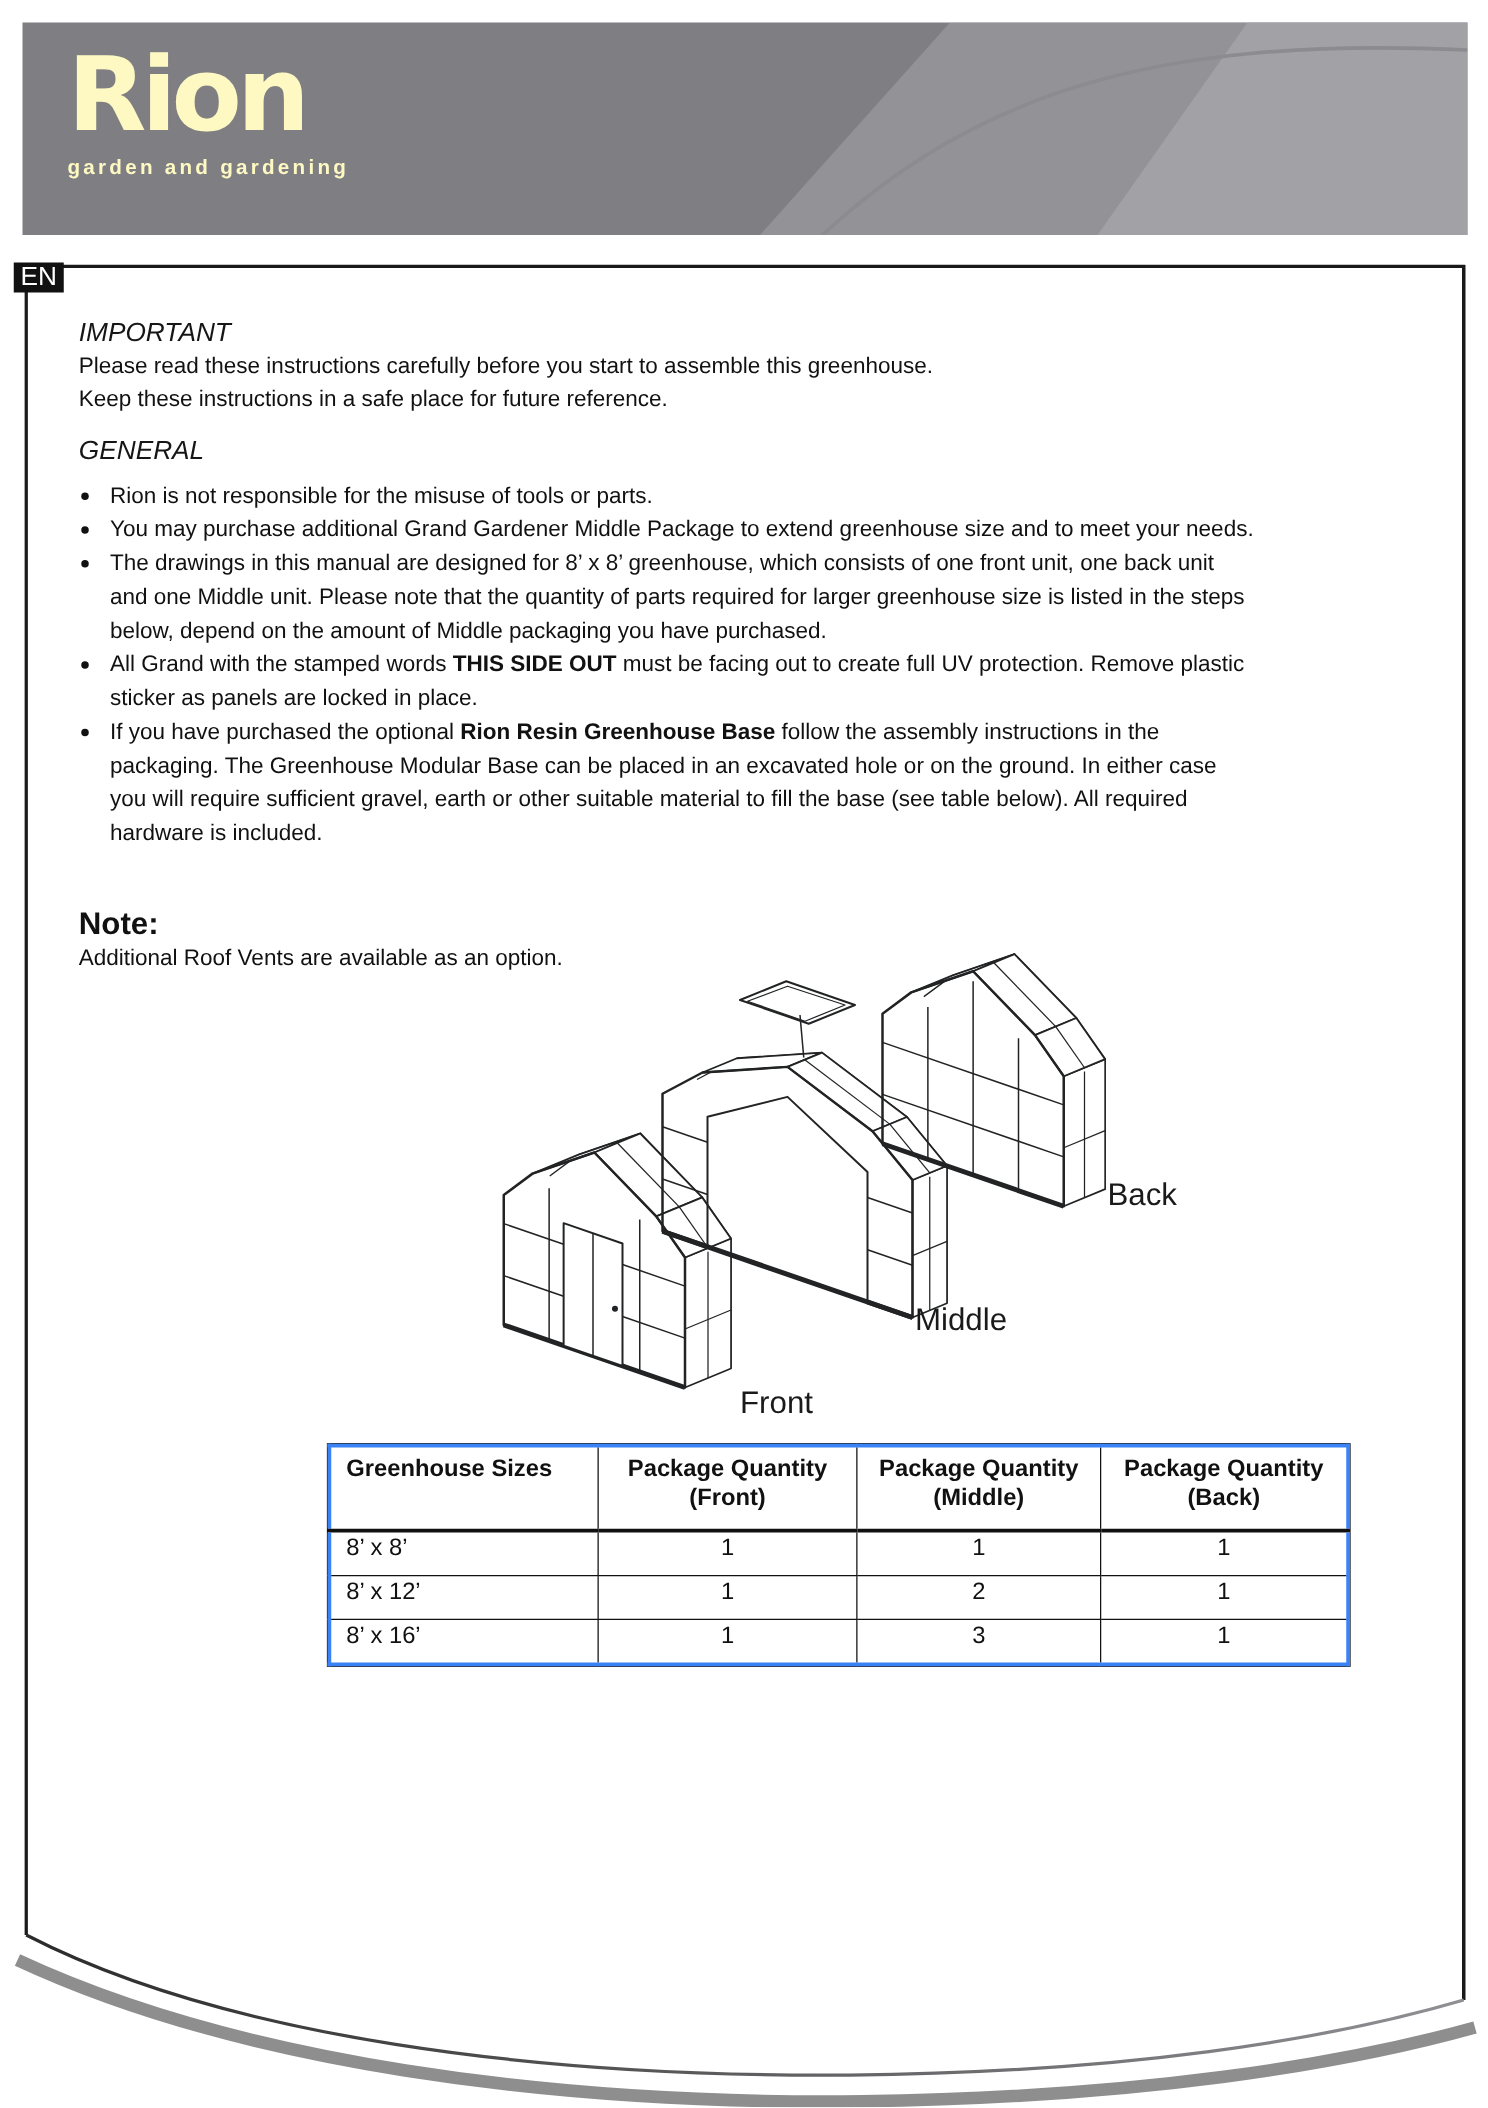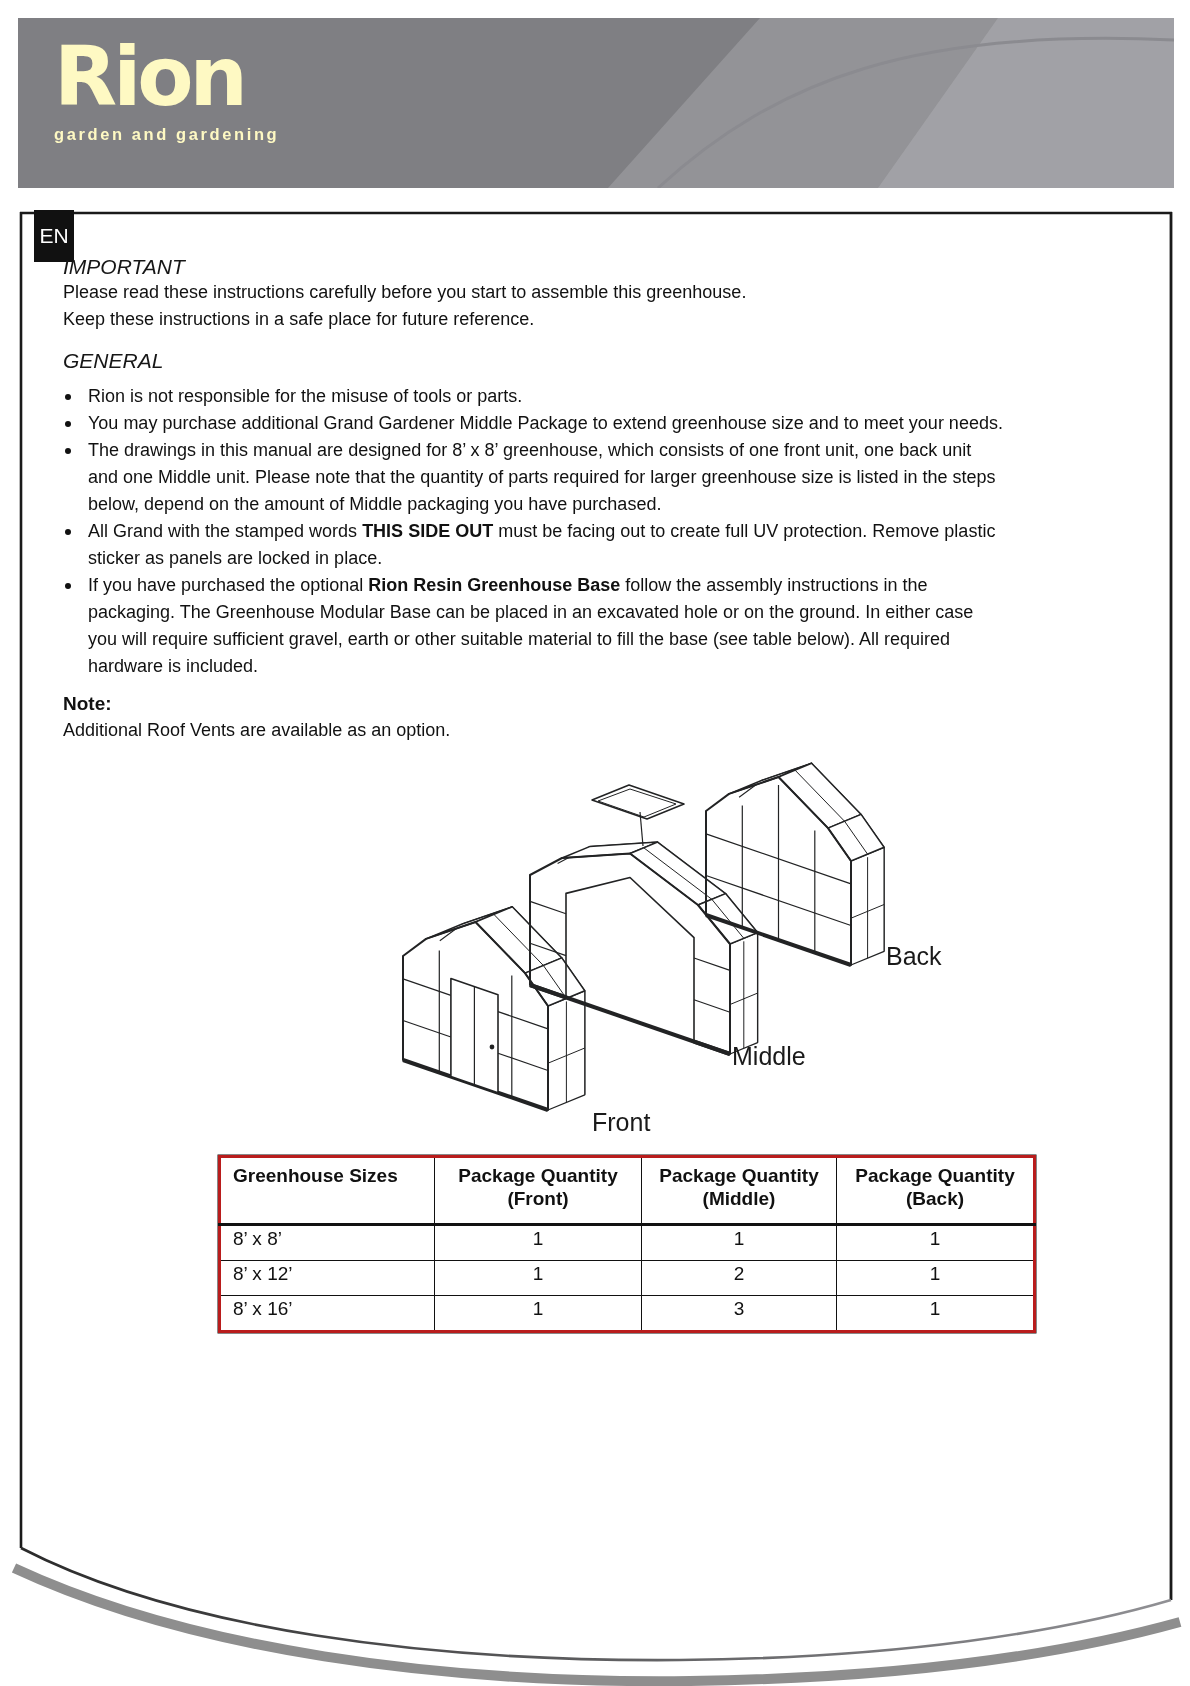--- a/index.html
+++ b/index.html
@@ -6,51 +6,51 @@
   #page{position:relative;width:1190px;height:1686px;background:#fff;overflow:hidden;
         font-family:"Liberation Sans",sans-serif;color:var(--text,#111);}
   
   #banner{position:absolute;left:18px;top:18px;width:1156px;height:170px;background:var(--banner,#7f7f83);overflow:hidden;}
   #banner-decor{position:absolute;left:0;top:0;width:100%;height:100%;}
   #logo{position:absolute;left:36px;top:18px;color:#fef9c3;}
   #logo-text{font-family:"DejaVu Sans",sans-serif;font-weight:bold;font-size:82px;line-height:82px;letter-spacing:-4px;}
   #logo-tagline{font-family:Liberation Sans, sans-serif;font-weight:bold;font-size:16.5px;letter-spacing:2.6px;margin-top:7px;}
   
   #frame-svg{position:absolute;left:0;top:0;width:1190px;height:1686px;pointer-events:none;}
-  #en-badge{position:absolute;left:34px;top:210px;width:40px;height:52px;background:var(--badge_bg,#111);
+  #en-badge{position:absolute;left:11px;top:210px;width:40px;height:24px;background:var(--badge_bg,#111);
             color:var(--badge_fg,#fff);font-size:21px;display:flex;align-items:center;justify-content:center;}
   
   .sheet-text{position:absolute;left:63px;width:1075px;}
   h2.sec{font-style:italic;font-weight:normal;font-size:21px;margin:0;color:#161616;}
   .bodyline{font-size:18px;line-height:26.5px;white-space:nowrap;}
   #important-block{top:255px;}
   #general-block{top:349px;}
   ul#bullets{list-style:none;margin:10px 0 0 0;padding:0;}
   ul#bullets li{position:relative;padding-left:25px;font-size:18px;line-height:27px;margin:0;}
   ul#bullets li::before{content:"";position:absolute;left:2px;top:11px;width:6px;height:6px;border-radius:50%;background:#111;}
   ul#bullets li .bl{white-space:nowrap;}
   b{font-weight:bold;}
   #note-block{top:690px;}
-  #note-label{font-weight:bold;font-size:19px;line-height:27px;}
+  #note-label{font-weight:bold;font-size:25px;line-height:27px;margin-top:36px;}
   #note-text{font-size:18px;line-height:27px;white-space:nowrap;}
   
   #diagram{position:absolute;left:370px;top:735px;width:620px;height:430px;}
   .diag-label{position:absolute;font-size:25px;color:#1a1a1a;}
   #label-front{left:592px;top:1108px;}
   #label-middle{left:732px;top:1042px;}
   #label-back{left:886px;top:942px;}
   
   #qty-table{position:absolute;left:218px;top:1155px;border-collapse:collapse;table-layout:fixed;}
   #qty-table td,#qty-table th{border:1.5px solid #111;font-size:19px;vertical-align:top;background:#fff;}
   #qty-table th{font-weight:bold;height:55px;padding:6px 4px 4px 4px;text-align:center;line-height:23px;}
   #qty-table th.first{text-align:left;padding-left:12px;}
   #qty-table td{height:30px;text-align:center;padding:2px 4px;}
   #qty-table td.first{text-align:left;padding-left:12px;}
   #qty-table tr.header-row th{border-bottom:3px solid #111;}
-  #qty-table{border:3px solid #b91c1c;box-shadow:0 0 0 0.5px #111;}
+  #qty-table{border:3px solid #3b82f6;box-shadow:0 0 0 0.5px #111;margin-left:44px;}
 </style>
 </head>
 <body>
 
 <div id="page" style="--banner: #7f7f83; --banner_shade1: #96969b; --banner_shade2: #a3a3a7; --badge_bg: #111111; --badge_fg: #ffffff; --frame: #1a1a1a; --swoosh: #8e8e8e; --text: #111111; --line_art: #222324;">
 
   <div id="banner">
     <svg id="banner-decor" viewBox="0 0 1156 170" preserveAspectRatio="none">
       <polygon points="590,170 742,0 1156,0 1156,170" fill="#96969b" opacity="0.85"></polygon>
       <polygon points="860,170 980,0 1156,0 1156,170" fill="#a3a3a7" opacity="0.9"></polygon>

